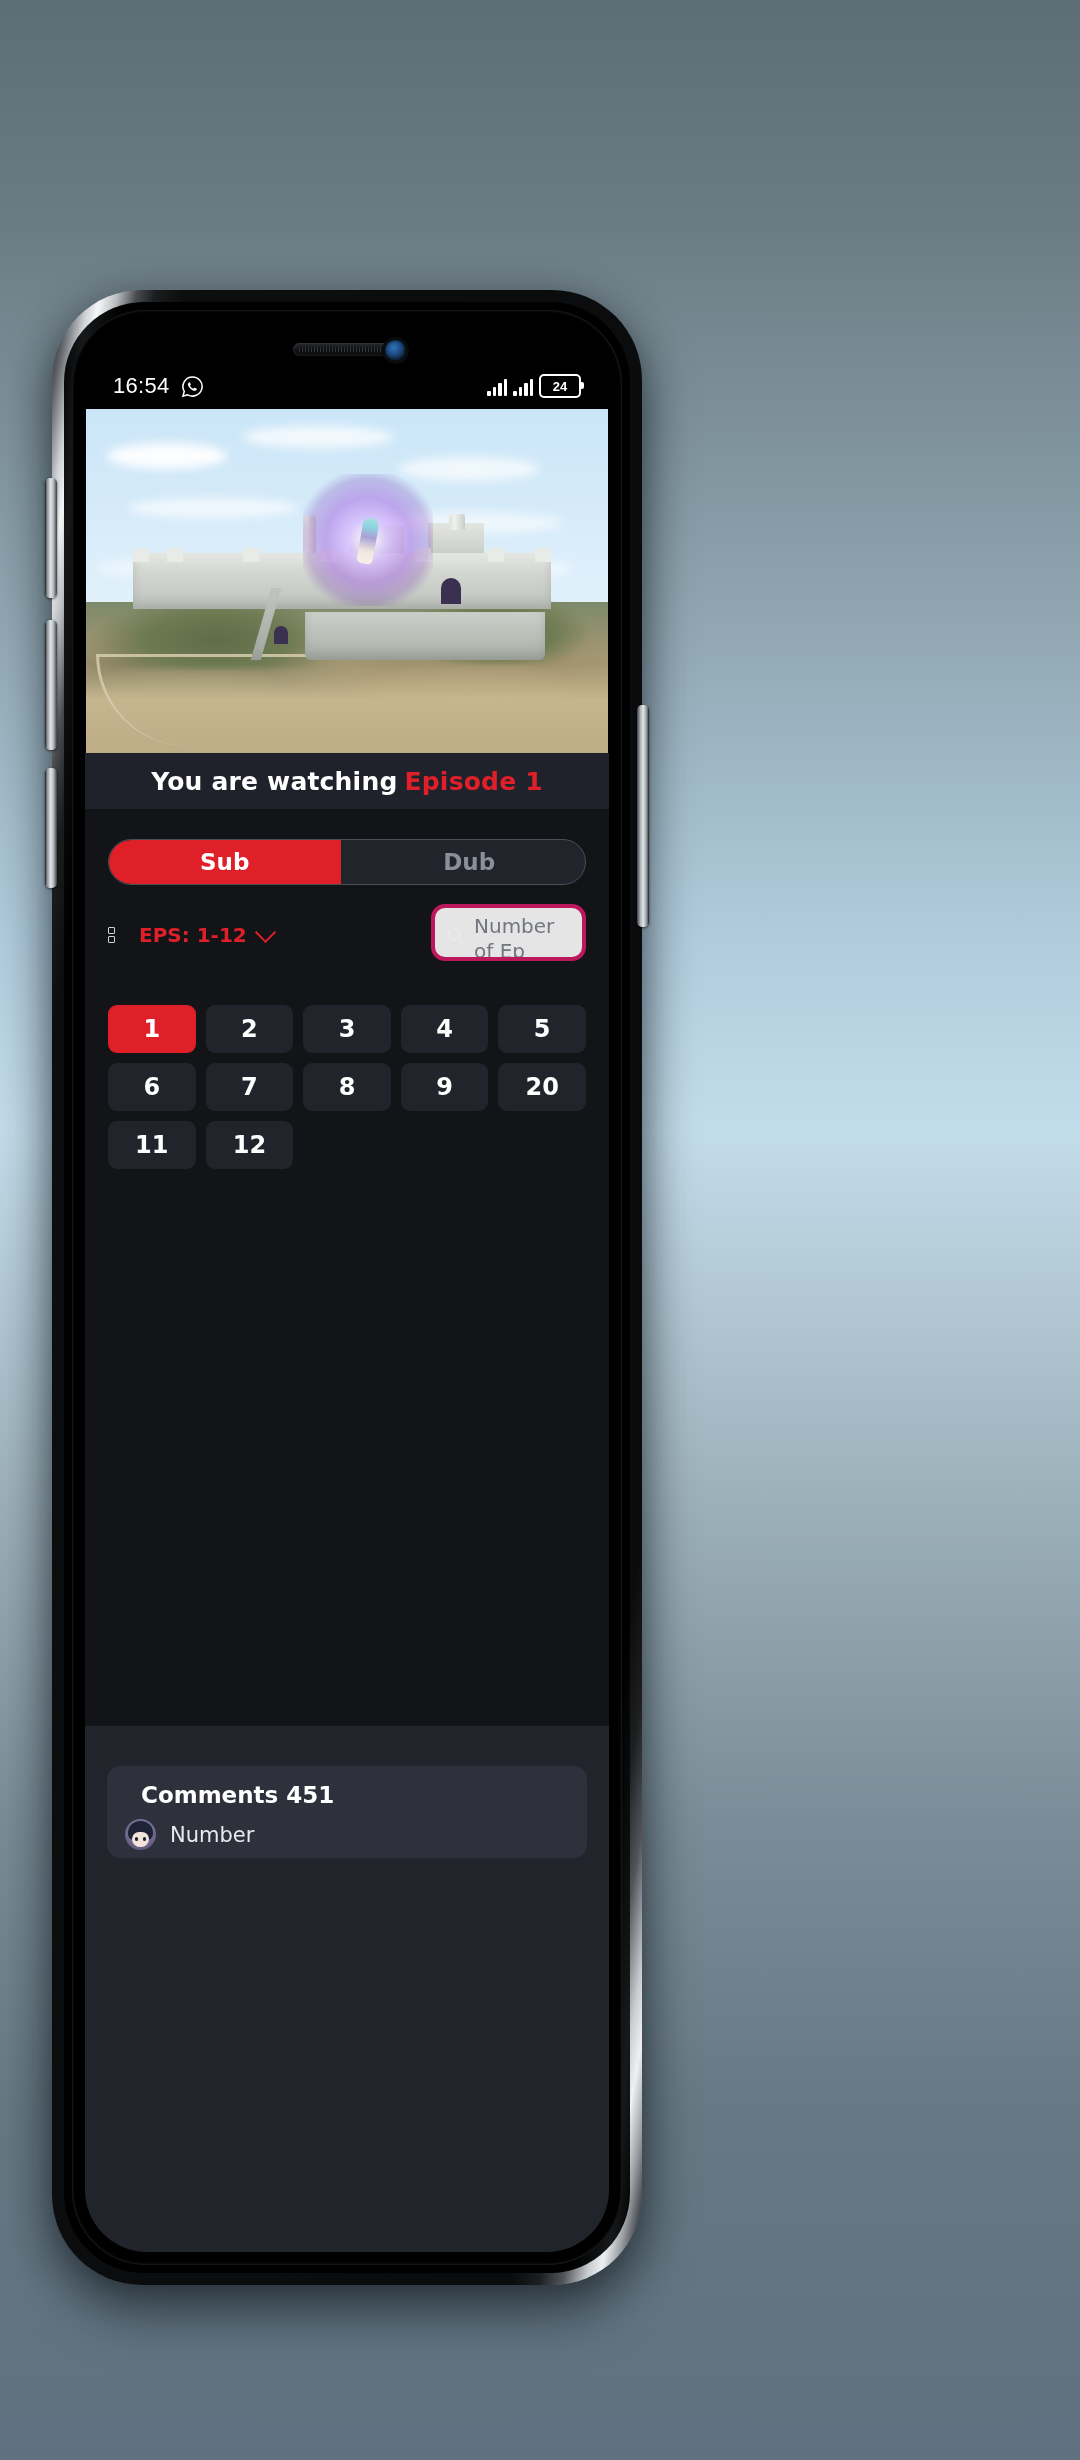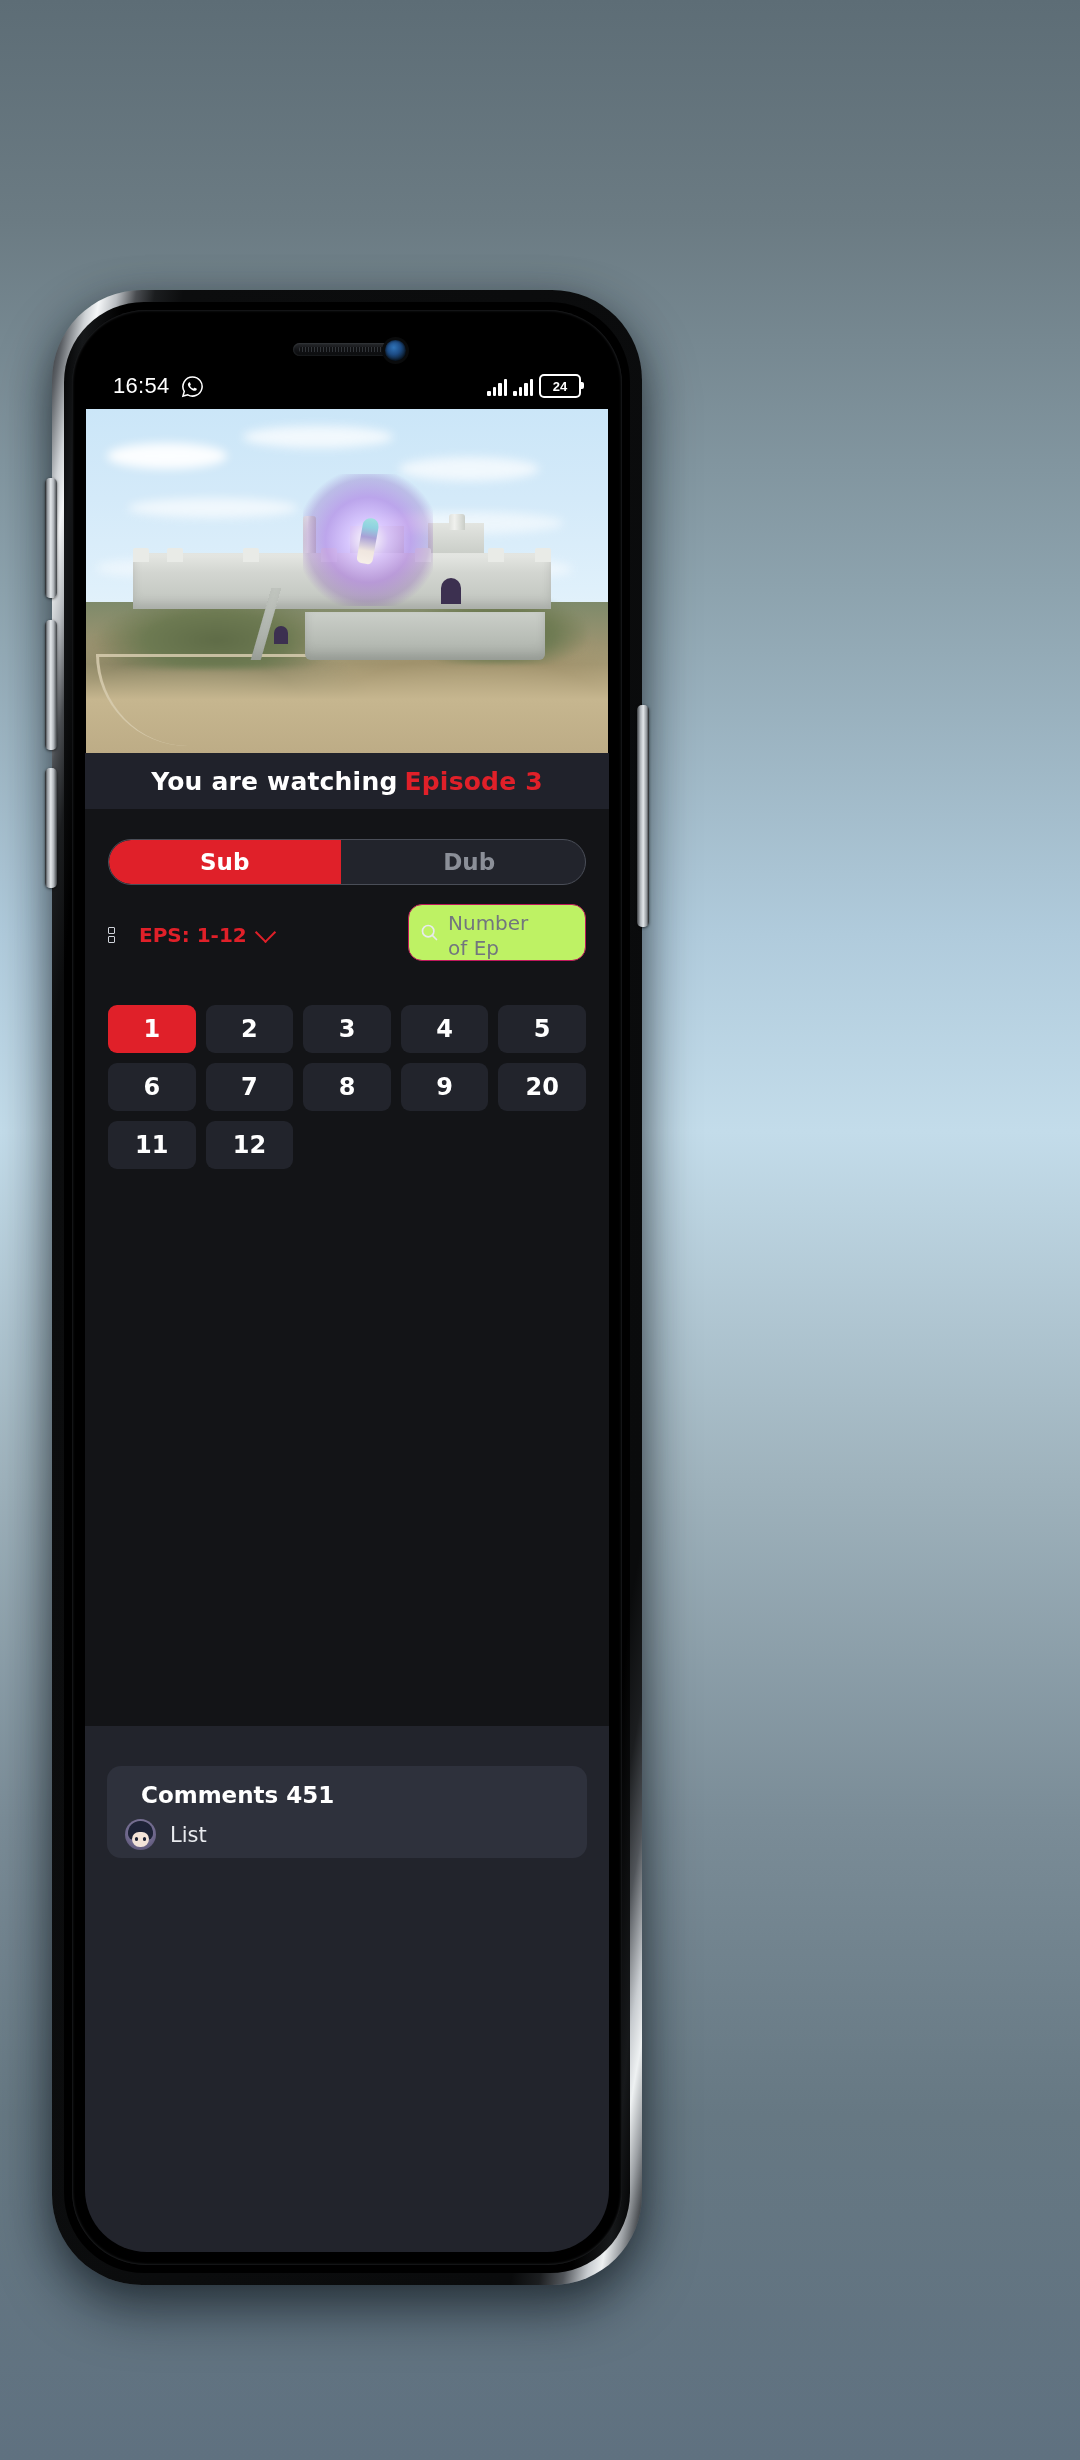--- a/index.html
+++ b/index.html
@@ -183,22 +183,22 @@
   .list-icon i{position:absolute;left:8px;height:2.5px;background:#cfd3da;border-radius:1px;}
   .list-icon i:nth-child(1){top:2px;width:12px;}
   .list-icon i:nth-child(2){top:11px;width:12px;}
   .list-icon b{position:absolute;left:0;width:4.5px;height:4.5px;border:1.5px solid #cfd3da;border-radius:1px;}
   .list-icon b:nth-of-type(1){top:0px;}
   .list-icon b:nth-of-type(2){top:9px;}
   .eps-range-text{color:#e02029;font-size:20px;font-weight:700;}
   .chev{width:13px;height:13px;border-right:2.6px solid #e02029;border-bottom:2.6px solid #e02029;transform:rotate(45deg);margin-bottom:5px;}
 
   .eps-search{
-    position:absolute;right:23px;top:95px;width:178px;height:57px;border-radius:14px;
-    border:1px solid #be185d;box-sizing:border-box;background:#bef264;
+    position:absolute;right:23px;top:95px;width:155px;height:57px;border-radius:14px;
+    border:4px solid #be185d;box-sizing:border-box;background:#e5e5e5;
     display:flex;align-items:flex-start;gap:8px;padding:6px 10px;overflow:hidden;
   }
   .mag{width:21px;height:21px;flex:none;margin-top:11px;}
   .ph-text{color:#72767e;font-size:20px;line-height:25px;width:100px;}
 
   
   .eps-grid{
     position:absolute;left:23px;top:196px;width:478px;
     display:grid;grid-template-columns:repeat(5,1fr);gap:10px 10px;
   }
@@ -317,21 +317,21 @@
         <div class="gate" style="left:68%;top:49%;width:20px;height:26px;"></div>
         <div class="gate" style="left:36%;top:63%;width:14px;height:18px;"></div>
 
         <div class="glow"></div>
         <div class="figure"></div>
       </div>
     </div>
 
     <div class="watching">
       <span class="w1">You are watching</span>
-      <span class="w2">Episode 3</span>
+      <span class="w2">Episode 1</span>
     </div>
 
     <div class="body-panel">
 
       <div class="subdub">
         <div class="sd-btn active">Sub</div>
         <div class="sd-btn inactive">Dub</div>
       </div>
 
       <div class="eps-head">
@@ -376,19 +376,19 @@
     <div class="comments-wrap">
       <div class="comments-card">
         <div class="c-title">Comments 451</div>
         <div class="c-user">
           <span class="avatar">
             <span class="av-hair"></span>
             <span class="av-face"></span>
             <span class="av-eye l"></span>
             <span class="av-eye r"></span>
           </span>
-          <span class="c-name">List</span>
+          <span class="c-name">Number</span>
         </div>
       </div>
     </div>
 
   </div>
 </div>
 
 </body></html>

